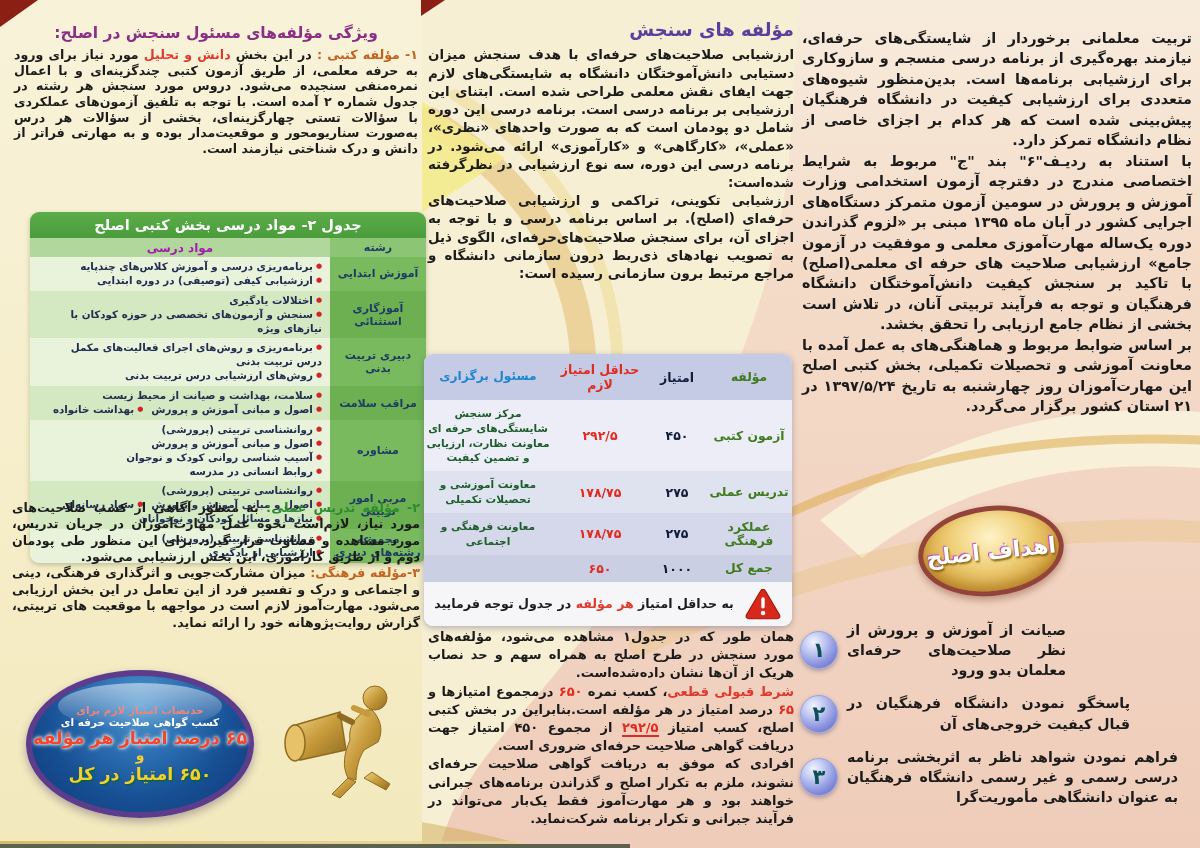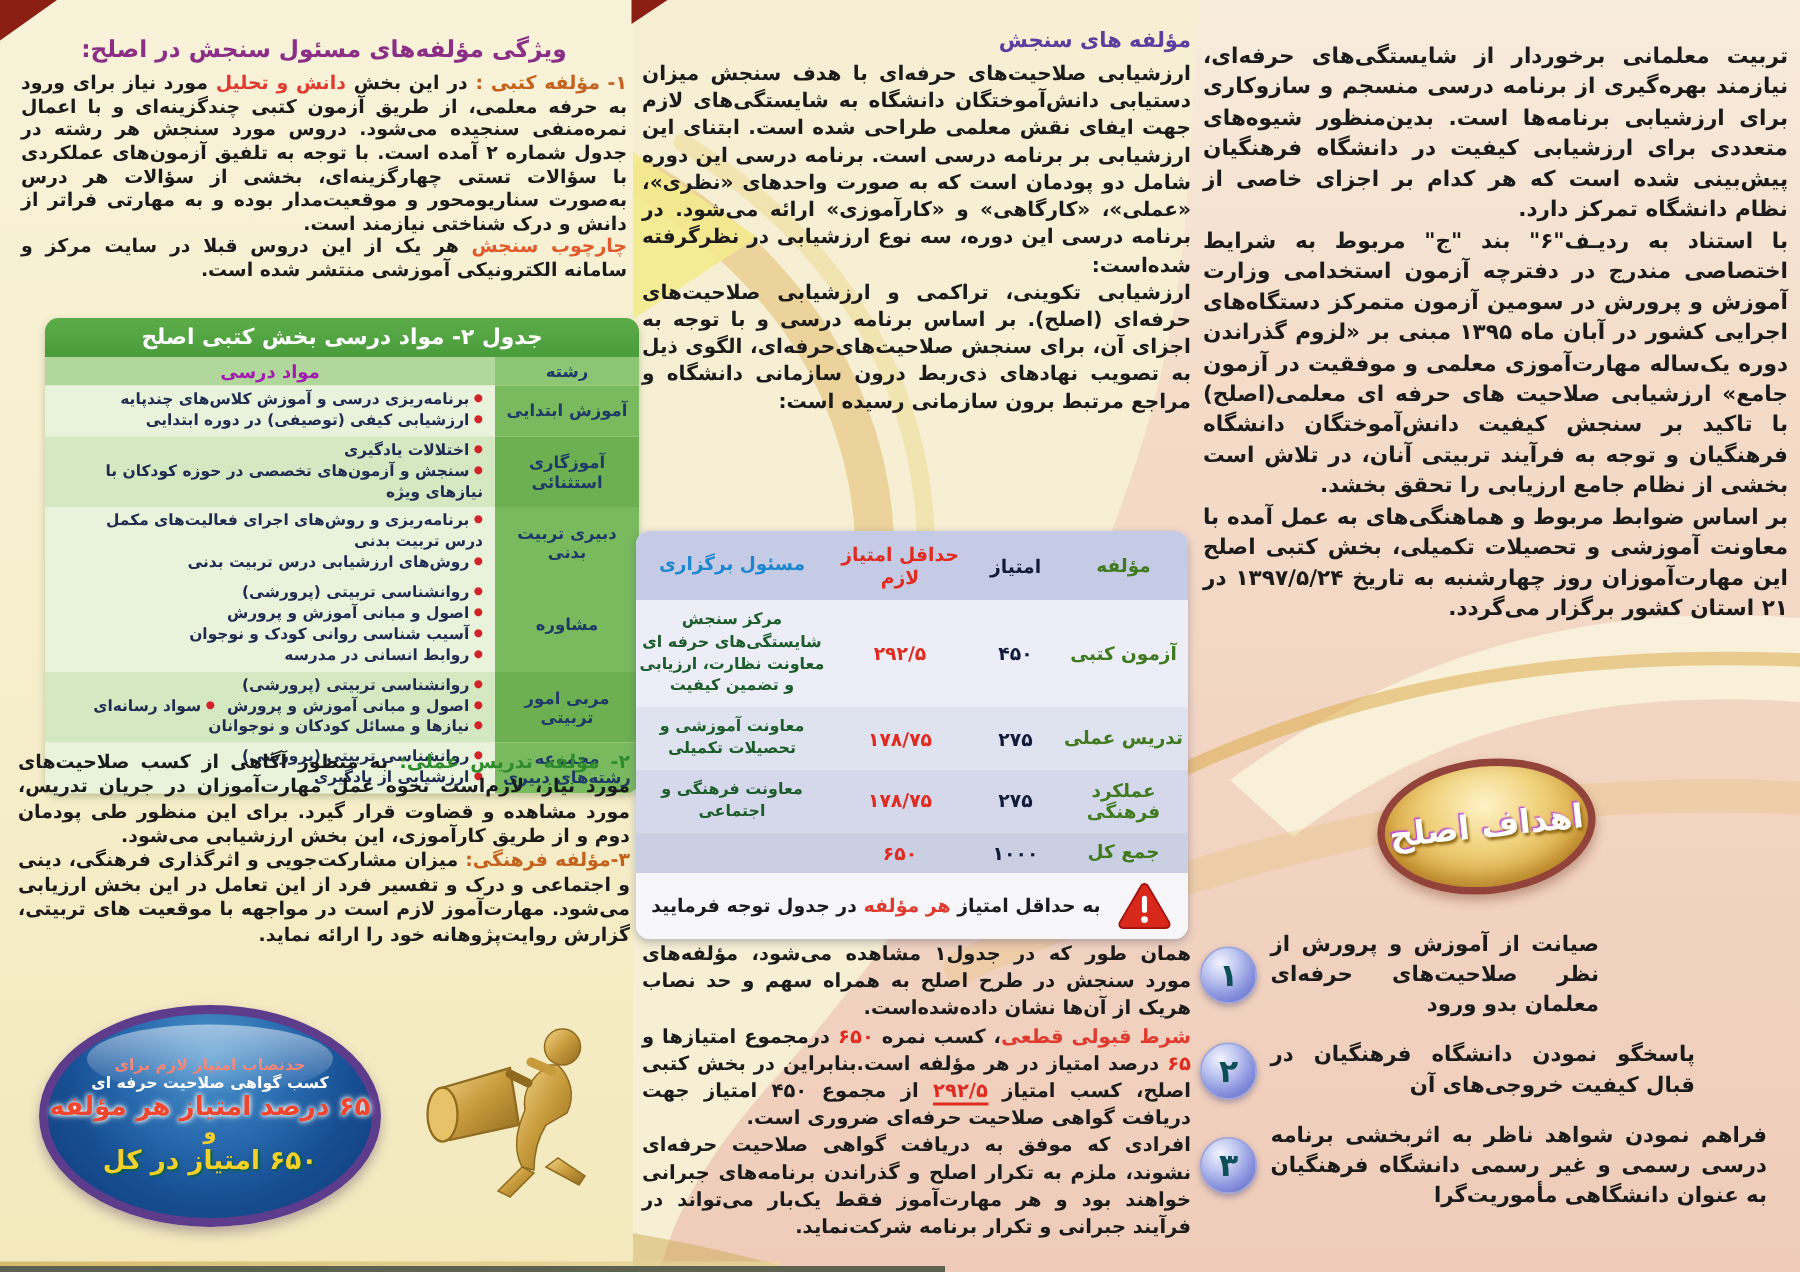--- a/index.html
+++ b/index.html
@@ -58,21 +58,21 @@
   .t1 .c-emt{ width:58px; color:#101c3a; font-size:12.5px; }
   .t1 .c-had{ width:96px; color:#e02b20; font-size:12.5px; }
   .t1 .c-mas{ color:#1d5c2b; font-size:10.6px; line-height:1.4; }
   .t1 tr.r0 td{ background:#ecedf6; } .t1 tr.r1 td{ background:#dfe2ef; }
   .t1 tr.r2 td{ background:#d4d8ea; } .t1 tr.r3 td{ background:#cacfe4; }
   .t1-note{ display:flex; align-items:center; gap:10px; background:#f6f6f9; padding:5px 10px; }
   .t1-note .txt{ flex:1; text-align:center; font-weight:700; font-size:12.6px; color:#1b1b1b; }
   .warn-svg{ width:38px; height:34px; flex:0 0 auto; }
 
   .md-top{ left:428px; top:18px; width:366px; font-size:13.4px; line-height:1.36; }
-  .md-top h2{ font-size:14px; color:#5b3f9e; margin-bottom:4px; }
+  .md-top h2{ font-size:18px; color:#5b3f9e; margin-bottom:4px; }
   .md-low{ left:428px; top:628px; width:366px; font-size:13px; line-height:1.4; }
 
   .rt-top{ left:802px; top:28px; width:390px; font-size:14.4px; line-height:1.42; }
   .rt-top p{ margin:0; }
 
   
   .hint-oval{ position:absolute; left:26px; top:670px; width:228px; height:148px; z-index:4;
     border-radius:50%; border:6px solid #5d3c8c;
     background:radial-gradient(ellipse at 50% 22%, #4f97cf 0%, #2a6cb0 35%, #174f93 62%, #0e3a78 100%);
     box-shadow:0 4px 8px rgba(60,40,90,.35);
@@ -130,21 +130,20 @@
   <path d="M0,845 C180,802 330,792 525,845 L525,848 L0,848 Z" fill="#caa64a" opacity="0.45"></path>
 </svg>
 <div class="corner-main"></div>
 <div class="corner-mid"></div>
 <div class="edge-gold"></div>
 <div class="edge-bottom"></div>
 
 <section class="lt-top">
   <h2>ویژگی مؤلفه‌های مسئول سنجش در اصلح:</h2>
   <p class="para"><span class="kw-orange">۱- مؤلفه کتبی : </span><span>در این بخش </span><span class="kw-red">دانش و تحلیل</span><span> مورد نیاز برای ورود به حرفه معلمی، از طریق آزمون کتبی چندگزینه‌ای و با اعمال نمره‌منفی سنجیده می‌شود. دروس مورد سنجش هر رشته در جدول شماره ۲ آمده است. با توجه به تلفیق آزمون‌های عملکردی با سؤالات تستی چهارگزینه‌ای، بخشی از سؤالات هر درس به‌صورت سناریومحور و موقعیت‌مدار بوده و به مهارتی فراتر از دانش و درک شناختی نیازمند است.</span></p>
-  <p class="para"><span class="kw-red2">چارچوب سنجش</span><span> هر یک از این دروس قبلا در سایت مرکز و سامانه الکترونیکی آموزشی منتشر شده است.</span></p>
 </section>
 
 <section class="t2">
   <div class="t2-title">جدول ۲- مواد درسی بخش کتبی اصلح</div>
   <table>
     <tbody>
         <tr>
       <td class="t2-ch t2-field" style="background:#8cc573;">رشته</td>
       <td class="t2-ch">مواد درسی</td>
     </tr>
@@ -152,20 +151,24 @@
       <td class="t2-field">آموزش ابتدایی</td>
       <td class="t2-items"><span class="bi">برنامه‌ریزی درسی و آموزش کلاس‌های چندپایه</span><span class="bi">ارزشیابی کیفی (توصیفی) در دوره ابتدایی</span></td>
     </tr>
     <tr class="alt">
       <td class="t2-field">آموزگاری استثنائی</td>
       <td class="t2-items"><span class="bi">اختلالات یادگیری</span><span class="bi">سنجش و آزمون‌های تخصصی در حوزه کودکان با نیازهای ویژه</span></td>
     </tr>
     <tr>
       <td class="t2-field">دبیری تربیت بدنی</td>
       <td class="t2-items"><span class="bi">برنامه‌ریزی و روش‌های اجرای فعالیت‌های مکمل درس تربیت بدنی</span><span class="bi">روش‌های ارزشیابی درس تربیت بدنی</span></td>
+    </tr>
+    <tr class="alt">
+      <td class="t2-field">مراقب سلامت</td>
+      <td class="t2-items"><span class="bi">سلامت، بهداشت و صیانت از محیط زیست</span><span class="bi">اصول و مبانی آموزش و پرورش</span><span class="bi">بهداشت خانواده</span></td>
     </tr>
     <tr>
       <td class="t2-field">مشاوره</td>
       <td class="t2-items"><span class="bi">روانشناسی تربیتی (پرورشی)</span><span class="bi">اصول و مبانی آموزش و پرورش</span><span class="bi">آسیب شناسی روانی کودک و نوجوان</span><span class="bi">روابط انسانی در مدرسه</span></td>
     </tr>
     <tr class="alt">
       <td class="t2-field">مربی امور تربیتی</td>
       <td class="t2-items"><span class="bi">روانشناسی تربیتی (پرورشی)</span><span class="bi">اصول و مبانی آموزش و پرورش</span><span class="bi">سواد رسانه‌ای</span><span class="bi">نیازها و مسائل کودکان و نوجوانان</span></td>
     </tr>
     <tr>

